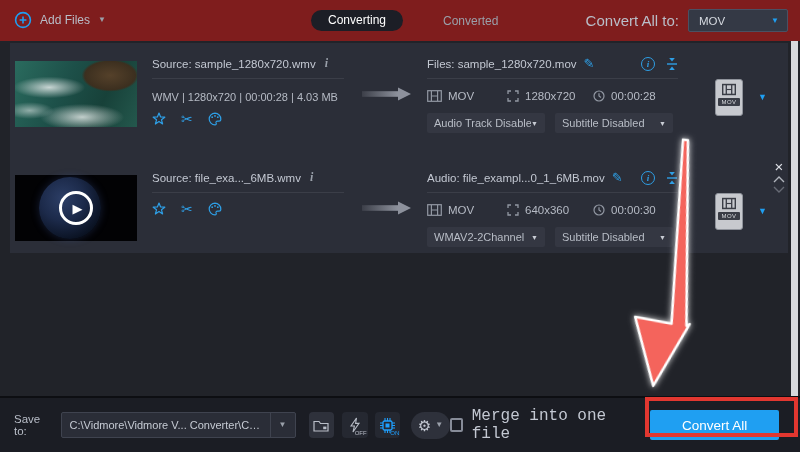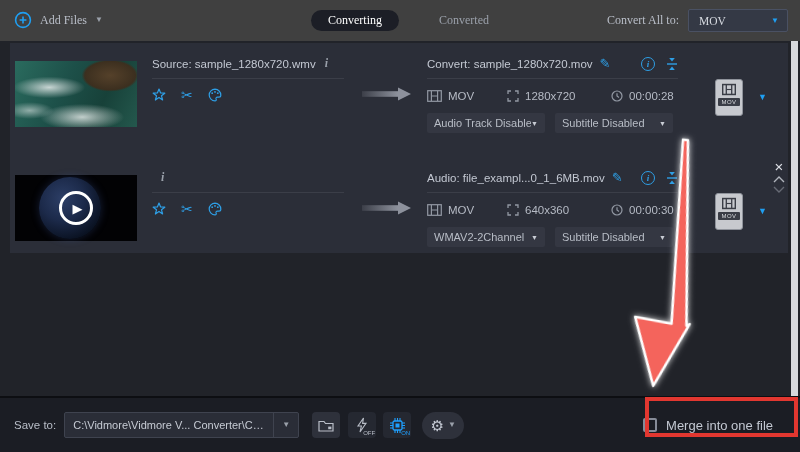--- a/index.html
+++ b/index.html
@@ -1,31 +1,31 @@
 <!DOCTYPE html>
 <html><head>
 <meta charset="utf-8">
 <style>
   * { margin:0; padding:0; box-sizing:border-box; }
   body { background:#111; font-family:"Liberation Sans", sans-serif; }
   .app { position:relative; width:800px; height:452px; background:#212329; overflow:hidden;
          font-family:"Liberation Sans", sans-serif; }
 
   
-  .topbar { position:absolute; left:0; top:0; width:800px; height:41px; background:#404040;font-family:Liberation Serif, serif; }
+  .topbar { position:absolute; left:0; top:0; width:800px; height:41px; background:#7f1d1d; }
   .addfiles { position:absolute; left:14px; top:11px; display:flex; align-items:center; gap:8px; cursor:pointer; }
   .addfiles .lbl { color:#b9bec8; font-size:12px; }
   .caret { color:#9aa0aa; font-size:8px; line-height:1; }
   .caret.blue { color:#1f9ff2; }
   .tabs { position:absolute; left:311px; top:10px; display:flex; align-items:center; gap:40px; }
   .tab-pill { background:#1c1e26; color:#fff; font-size:12px; height:21px; line-height:21px;
               padding:0 17px; border-radius:12px; }
   .tab-plain { color:#9aa0aa; font-size:12px; }
   .convertto { position:absolute; right:12px; top:9px; display:flex; align-items:center; gap:9px; }
-  .convertto .lbl { color:#b9bec8; font-size:12px; }
+  .convertto .lbl { color:#b9bec8; font-size:15px; }
   .dd-top { width:100px; height:23px; background:#343945; border:1px solid #4a5163; border-radius:2px;
             display:flex; align-items:center; padding:0 8px 0 10px; }
   .dd-top .val { color:#d6dae0; font-size:11.5px; flex:1; }
 
   
   .file-row { position:absolute; left:10px; width:778px; height:101px; background:#2b2e38; }
   .row-a { top:43px; height:136px; }
   .row-b { top:157px; height:96px; }
   .thumb { position:absolute; left:5px; top:18px; width:122px; height:66px; }
   .thumb-ocean { background:
@@ -56,21 +56,21 @@
   .transfer { position:absolute; left:352px; top:43px; }
   .out-l1 { display:flex; align-items:center; height:15px; }
   .pencil { color:#2e9fe6; font-size:13px; margin-left:7px; line-height:1; }
   .o-right { margin-left:auto; display:flex; align-items:center; gap:11px; }
   .info-circ { width:14px; height:14px; border:1.2px solid #2e9fe6; border-radius:50%;
                color:#2e9fe6; font-size:9px; font-style:italic; font-family:"Liberation Serif", serif;
                display:flex; align-items:center; justify-content:center; font-weight:bold; }
   .out-meta { position:relative; margin-top:11px; height:14px; }
   .om-item { position:absolute; top:0; display:flex; align-items:center; gap:6px;
              color:#b6bbc5; font-size:11.5px; }
-  .om-fmt { left:0; } .om-res { left:80px; } .om-dur { left:184px; }
+  .om-fmt { left:0; } .om-res { left:80px; } .om-dur { left:166px; }
   .row-dds { margin-top:9px; display:flex; gap:10px; }
   .dd { width:118px; height:20px; background:#343742; border-radius:2px; display:flex;
         align-items:center; padding:0 7px; }
   .dd .val { color:#b8bdc6; font-size:11px; flex:1; white-space:nowrap; overflow:hidden; }
   .dd .caret { color:#c8ccd4; font-size:7px; }
   .fmtbox-wrap { position:absolute; left:705px; top:36px; width:62px; height:38px; }
   .fmtbox { position:absolute; left:0; top:0; width:28px; height:37px; background:#c7c9ce;
             border:1px solid #8f939b; border-radius:3px; display:flex; flex-direction:column;
             align-items:center; padding-top:3px; }
   .fmtbox .badge { margin-top:2px; background:#3a3d46; color:#d8dade; font-size:6px;
@@ -97,21 +97,21 @@
              justify-content:center; position:relative; }
   .btn-folder { margin-left:13px; width:28px; }
   .btn-bolt { margin-left:8px; width:28px; background:#252831; }
   .btn-chip { margin-left:7px; width:28px; background:#252831; }
   .tiny-tag { position:absolute; right:1px; bottom:2px; font-size:6px; color:#b9bec8; }
   .tiny-tag.on { color:#1fa0ff; }
   .btn-gear { margin-left:11px; width:42px; height:27px; border-radius:14px; gap:4px; }
   .gear-g { color:#c3c8d2; font-size:15px; line-height:1; }
   .merge { margin-left:auto; display:flex; align-items:center; margin-right:13px; }
   .checkbox { width:14px; height:14px; border:2px solid #878c98; border-radius:2px; background:transparent; }
-  .merge .lbl { margin-left:9px; color:#c3c8d2; font-size:13px; }
+  .merge .lbl { margin-left:9px; color:#c3c8d2; font-size:16px;font-family:Liberation Mono, monospace; }
   .convert-btn { width:141px; height:30px; background:#1f9ff2; border-radius:2px; color:#fff;
                  font-size:13.5px; display:flex; align-items:center; justify-content:center;
                  margin-right:7px; }
 
   
   .red-box { position:absolute; left:645px; top:397px; width:153px; height:40px;
              border:4px solid #e23730; z-index:5; pointer-events:none; }
   .arrow-svg { position:absolute; left:0; top:0; z-index:6; pointer-events:none; }
 </style>
 </head>
@@ -142,20 +142,21 @@
   </div>
 
   <div class="file-row row-a">
     <div class="thumb thumb-ocean"></div>
     <div class="src-block">
       <div class="line1">
         <span class="fname">Source: sample_1280x720.wmv</span>
         <span class="i-ic">i</span>
       </div>
       <div class="divider"></div>
+      <div class="meta">WMV | 1280x720 | 00:00:28 | 4.03 MB</div>
       <div class="tool-icons">
         <svg width="14" height="14" viewBox="0 0 14 14">
           <polygon points="7,1 8.6,5 12.8,5.2 9.5,7.8 10.6,12 7,9.6 3.4,12 4.5,7.8 1.2,5.2 5.4,5" fill="none" stroke="#2e9fe6" stroke-width="1.2" stroke-linejoin="round"></polygon>
         </svg>
         <span class="sciss">✂</span>
         <svg width="14" height="14" viewBox="0 0 14 14">
           <path d="M7 1.2 a5.8 5.8 0 1 0 0 11.6 c1.2 0 1.6 -.9 1.1 -1.7 -.5 -1 .2 -2 1.4 -2 h1.4 c1.1 0 1.9 -.8 1.9 -1.9 A5.9 5.9 0 0 0 7 1.2 Z" fill="none" stroke="#2e9fe6" stroke-width="1.2"></path>
           <circle cx="4.2" cy="5.2" r=".9" fill="#2e9fe6"></circle>
             <circle cx="7" cy="3.9" r=".9" fill="#2e9fe6"></circle>
             <circle cx="9.8" cy="5.2" r=".9" fill="#2e9fe6"></circle>
@@ -167,21 +168,21 @@
           <linearGradient id="ag1" x1="0" y1="0" x2="1" y2="0">
         <stop offset="0" stop-color="#3c3f49"></stop>
             <stop offset="1" stop-color="#8d919c"></stop>
           </linearGradient>
         </defs>
       <rect x="0" y="5.2" width="36" height="5.6" fill="url(#ag1)"></rect>
       <polygon points="36,1.5 49,8 36,14.5" fill="#8d919c"></polygon>
     </svg>
     <div class="out-block">
       <div class="out-l1">
-        <span class="fname">Convert: sample_1280x720.mov</span>
+        <span class="fname">Files: sample_1280x720.mov</span>
         <span class="pencil">✎</span>
         <span class="o-right">
           <span class="info-circ">i</span>
           <svg width="12" height="14" viewBox="0 0 12 14">
             <polygon points="3.2,1 8.8,1 6,4.6" fill="#2e9fe6"></polygon>
             <rect x="1" y="6.3" width="10" height="1.4" fill="#2e9fe6"></rect>
             <polygon points="3.2,13 8.8,13 6,9.4" fill="#2e9fe6"></polygon>
           </svg>
         </span>
       </div>
@@ -237,20 +238,21 @@
 
   <div class="file-row row-b">
     <div class="thumb thumb-earth">
       <span class="earth"></span>
       <span class="playbtn">
           <span>▶</span>
         </span>
     </div>
     <div class="src-block">
       <div class="line1">
+        <span class="fname">Source: file_exa..._6MB.wmv</span>
         <span class="i-ic">i</span>
       </div>
       <div class="divider"></div>
       <div class="tool-icons">
         <svg width="14" height="14" viewBox="0 0 14 14">
           <polygon points="7,1 8.6,5 12.8,5.2 9.5,7.8 10.6,12 7,9.6 3.4,12 4.5,7.8 1.2,5.2 5.4,5" fill="none" stroke="#2e9fe6" stroke-width="1.2" stroke-linejoin="round"></polygon>
         </svg>
         <span class="sciss">✂</span>
         <svg width="14" height="14" viewBox="0 0 14 14">
           <path d="M7 1.2 a5.8 5.8 0 1 0 0 11.6 c1.2 0 1.6 -.9 1.1 -1.7 -.5 -1 .2 -2 1.4 -2 h1.4 c1.1 0 1.9 -.8 1.9 -1.9 A5.9 5.9 0 0 0 7 1.2 Z" fill="none" stroke="#2e9fe6" stroke-width="1.2"></path>
@@ -377,20 +379,21 @@
       <span class="tiny-tag on">ON</span>
     </div>
     <div class="ftr-btn btn-gear">
       <span class="gear-g">⚙</span>
       <span class="caret">▼</span>
     </div>
     <div class="merge">
       <span class="checkbox"></span>
       <span class="lbl">Merge into one file</span>
     </div>
+    <div class="convert-btn">Convert All</div>
   </div>
 
   <div class="red-box"></div>
   <svg class="arrow-svg" width="800" height="452" viewBox="0 0 800 452">
     <polygon points="683,140 688,140 711,324 714,322 686,388 659,322 696,324" transform="rotate(7.6 686 140)" fill="#f4645c" stroke="#ffffff" stroke-width="2.5" stroke-linejoin="round" style="filter:drop-shadow(0 0 3px rgba(255,255,255,.85));"></polygon>
   </svg>
 
 </div>
 
 </body></html>

